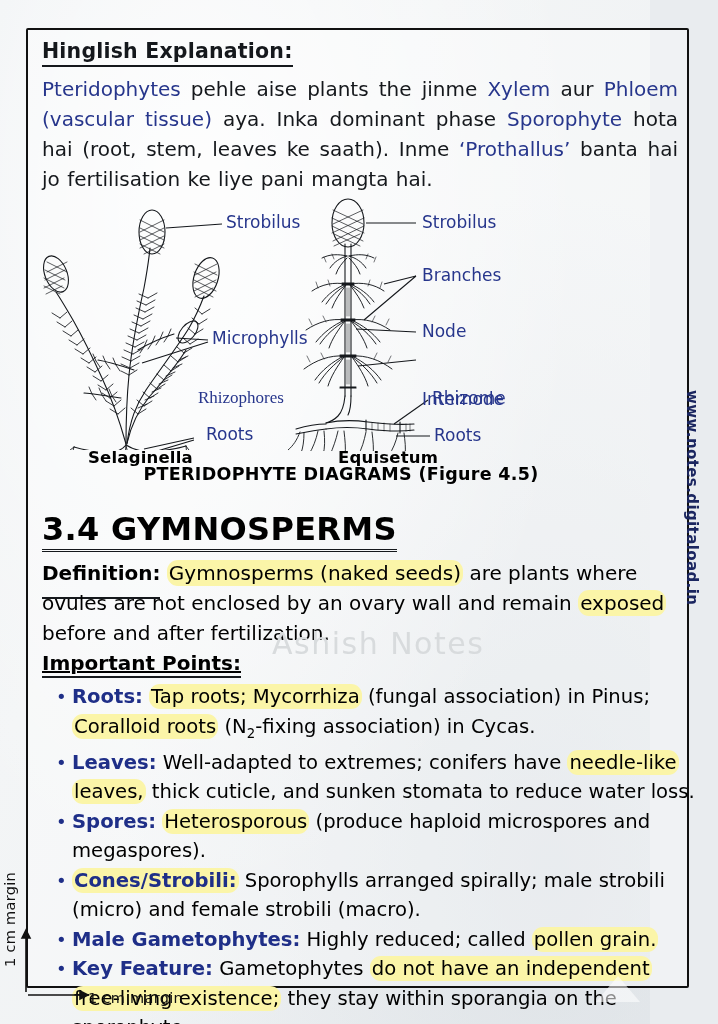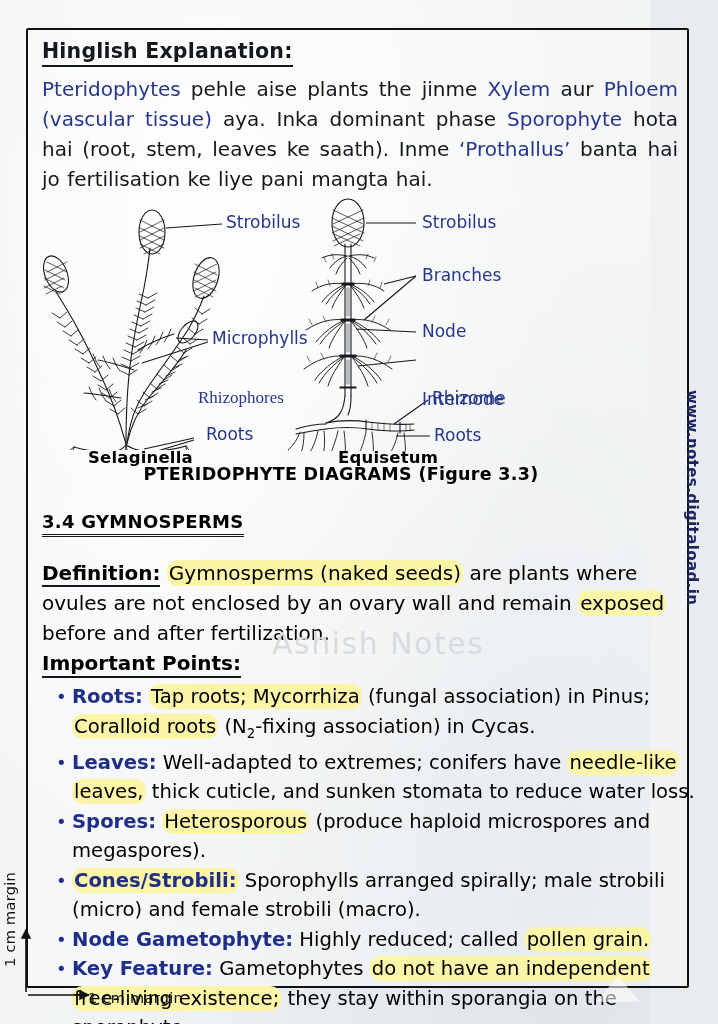--- a/index.html
+++ b/index.html
@@ -88,55 +88,56 @@
   .lbl{
     position:absolute;
     color:#27368c;
     font-size:17px;
     white-space:nowrap;
   }
   
   .sec-h{
     position:absolute;
     left:42px; top:512px;
-    font-size:18px;
+    font-size:32px;
     font-weight:bold;
     letter-spacing:.3px;
     border-bottom:3px double #15181c;
     padding-bottom:2px;
     line-height:1.1;
   }
   
   .defblock{
     position:absolute;
     left:42px; top:558px;
     width:640px;
     font-size:20px;
     line-height:30px;
   }
   .ul-head{
     font-weight:bold;
     border-bottom:2px solid #15181c;
-    padding-bottom:0px;
+    padding-bottom:12px;
   }
   .hl{
     background:#fbf5a8;
     border-radius:11px;
     padding:1px 2px;
     box-decoration-break:clone;
     -webkit-box-decoration-break:clone;
   }
   .impt{
     position:absolute;
     left:42px; top:652px;
     font-size:20px;
     font-weight:bold;
     border-bottom:2px solid #15181c;
     line-height:1.15;
     padding-bottom:1px;
+    text-decoration:underline;
   }
   #bullets{
     position:absolute;
     left:50px; top:682px;
     width:648px;
     font-size:19.6px;
     line-height:29.5px;
   }
   .bullet{
     position:relative;
@@ -376,36 +377,36 @@
     </svg>
 
     <div class="lbl" style="left:396px; top:16px;">Strobilus</div>
     <div class="lbl" style="left:396px; top:69px;">Branches</div>
     <div class="lbl" style="left:396px; top:125px;">Node</div>
     <div class="lbl" style="left:396px; top:153px;margin-top:40px;">Internode</div>
     <div class="lbl" style="left:406px; top:192px;text-align:center;">Rhizome</div>
     <div class="lbl" style="left:408px; top:229px;">Roots</div>
     <div class="plantname" style="left:312px; top:252px;">Equisetum</div>
 
-    <div class="figcap">PTERIDOPHYTE DIAGRAMS (Figure 3.3)</div>
+    <div class="figcap">PTERIDOPHYTE DIAGRAMS (Figure 4.5)</div>
   </div>
 
   <div class="sec-h">3.4 GYMNOSPERMS</div>
 
   <div class="defblock">
     <span class="ul-head">Definition:</span><span id="definition-text"><span> </span><span class="hl">Gymnosperms (naked seeds)</span><span> are plants where ovules are not enclosed by an ovary wall and remain </span><span class="hl">exposed</span><span> before and after fertilization.</span></span>
   </div>
 
   <div class="impt">Important Points:</div>
   <div id="bullets">
       <div class="bullet"><span class="dot">•</span><span class="btitle">Roots:</span><span><span> </span><span class="hl">Tap roots; Mycorrhiza</span><span> (fungal association) in Pinus; </span><span class="hl">Coralloid roots</span><span> (N</span><sub>2</sub><span>-fixing association) in Cycas.</span></span></div>
       <div class="bullet"><span class="dot">•</span><span class="btitle">Leaves:</span><span><span> Well-adapted to extremes; conifers have </span><span class="hl">needle-like leaves,</span><span> thick cuticle, and sunken stomata to reduce water loss.</span></span></div>
       <div class="bullet"><span class="dot">•</span><span class="btitle">Spores:</span><span><span> </span><span class="hl">Heterosporous</span><span> (produce haploid microspores and megaspores).</span></span></div>
       <div class="bullet"><span class="dot">•</span><span class="btitle hl">Cones/Strobili:</span><span><span> Sporophylls arranged spirally; male strobili (micro) and female strobili (macro).</span></span></div>
-      <div class="bullet"><span class="dot">•</span><span class="btitle">Node Gametophyte:</span><span><span> Highly reduced; called </span><span class="hl">pollen grain.</span></span></div>
+      <div class="bullet"><span class="dot">•</span><span class="btitle">Male Gametophytes:</span><span><span> Highly reduced; called </span><span class="hl">pollen grain.</span></span></div>
       <div class="bullet"><span class="dot">•</span><span class="btitle">Key Feature:</span><span><span> Gametophytes </span><span class="hl">do not have an independent free-living existence;</span><span> they stay within sporangia on the sporophyte.</span></span></div>
     </div>
 
   <div id="wm">Ashish Notes</div>
   <div id="site">www.notes.digitaload.in</div>
   <div id="corner-tri"></div>
 
   <div class="margin-txt-v">1 cm margin</div>
   <div class="margin-txt-h">1 cm margin</div>
 

